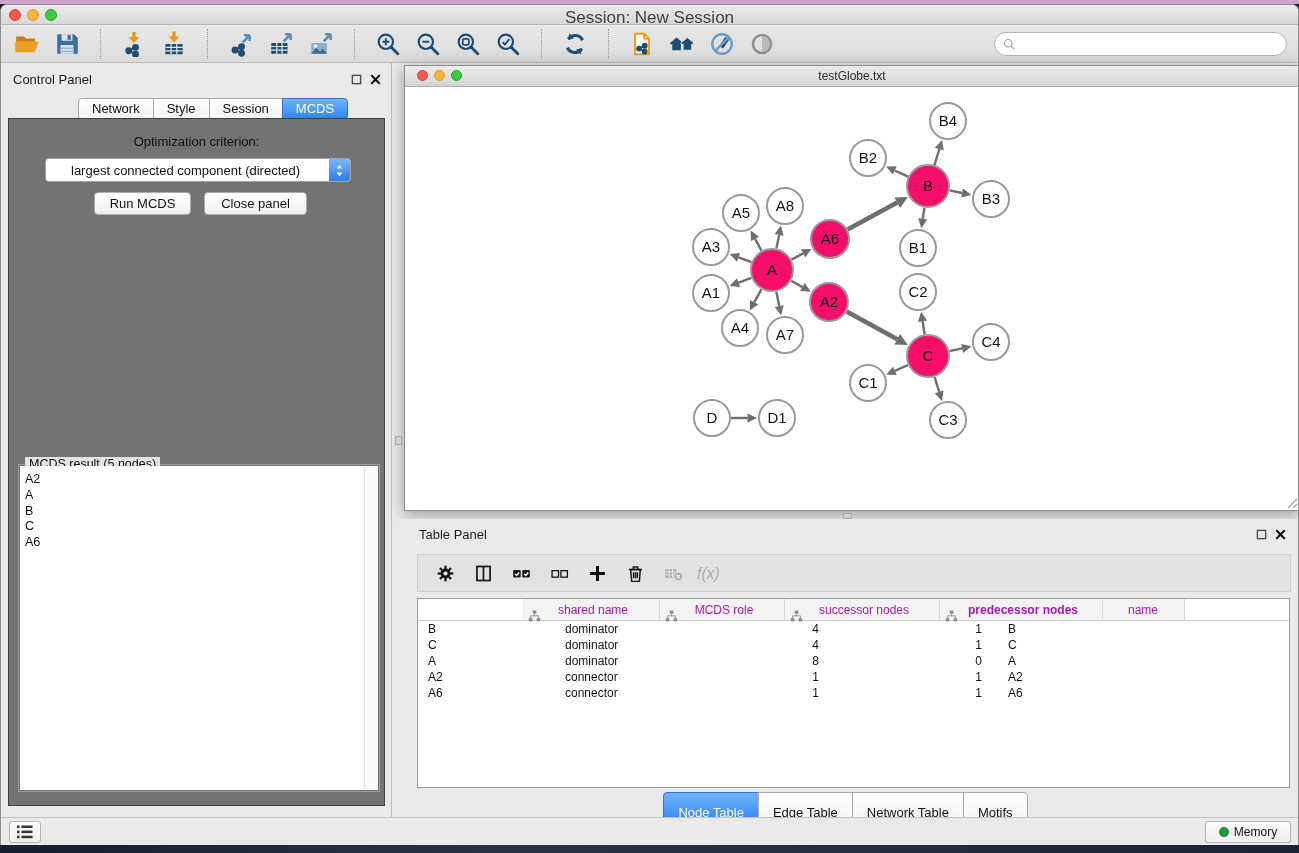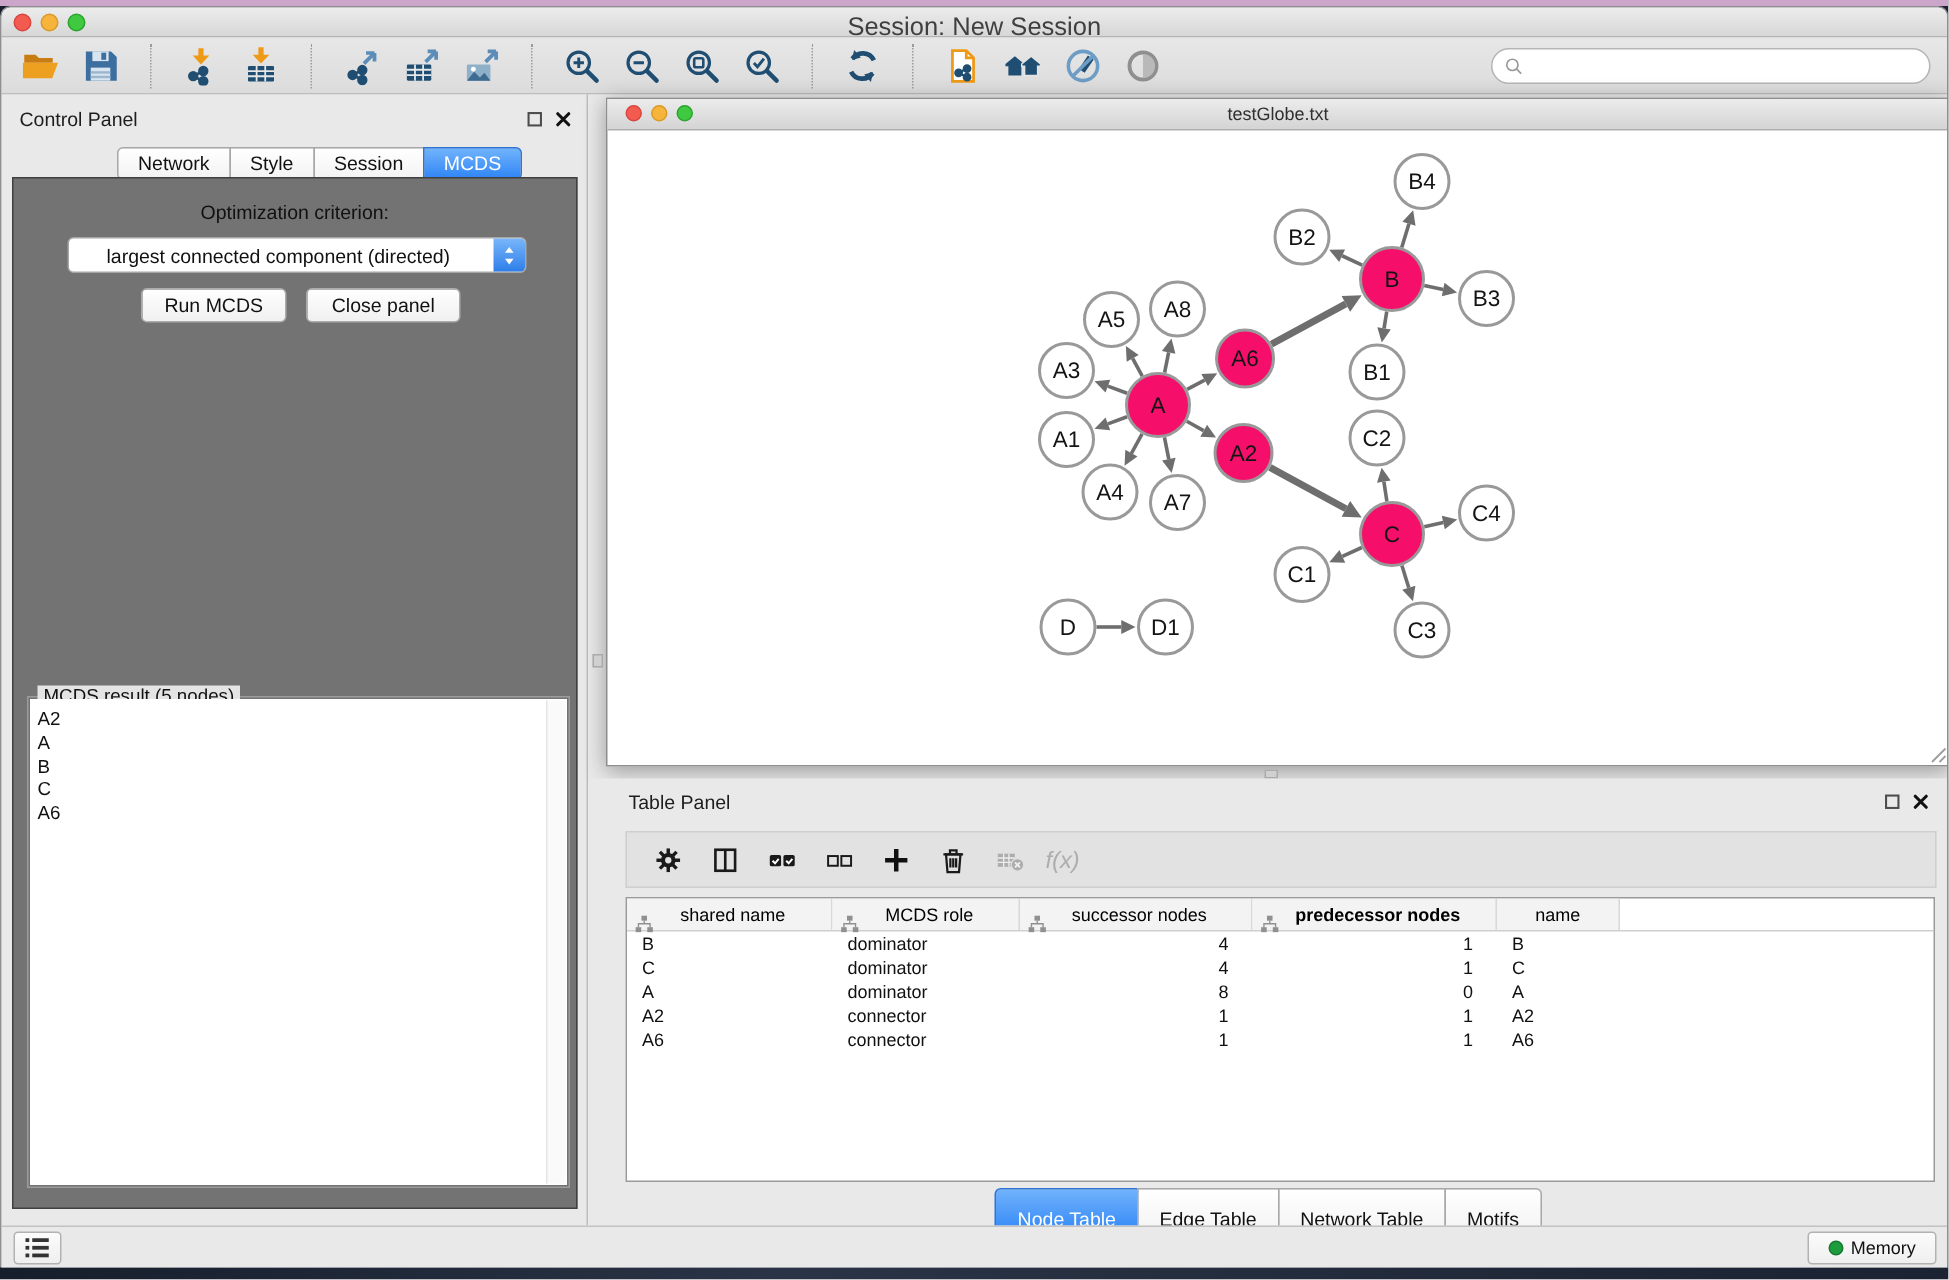--- a/index.html
+++ b/index.html
@@ -53,21 +53,21 @@
   .resize-grip { position:absolute; right:1px; bottom:1px; width:13px; height:13px; }
   .split-handle { position:absolute; background:#d0d0d0; border:1px solid #aaa; }
   
   .table-panel { position:absolute; left:0; right:0; top:456px; bottom:0; background:#e9e9e9; }
   .tp-title { position:absolute; left:26px; top:8px; font-size:13px; color:#1d1d1d; }
   .tp-toolbar { position:absolute; left:24px; right:7px; top:35px; height:38px; background:#e2e2e2; border:1px solid #cfcfcf; display:flex; align-items:center; padding-left:8px; }
   .tp-icon { width:38px; height:30px; display:flex; align-items:center; justify-content:center; }
   .tp-icon svg { width:21px; height:21px; }
   .tp-icon.wide svg { width:32px; }
   .node-table { position:absolute; left:24px; right:8px; top:79px; height:190px; background:#fff; border:1px solid #9a9a9a; overflow:hidden; }
-  .tbl-header { display:flex; height:22px; border-bottom:1px solid #cfcfcf; font-size:12px; color:#000000; }
+  .tbl-header { display:flex; height:22px; border-bottom:1px solid #cfcfcf; font-size:12px; color:#a21caf;justify-content:center; }
   .th-cell { background:#f3f3f3; border-right:1px solid #d8d8d8; display:flex; align-items:center; justify-content:center; gap:5px; position:relative; }
   .th-cell svg { width:13px; height:12px; position:absolute; left:5px; }
   .tbl-row { display:flex; height:16px; font-size:12px; color:#111; }
   .td { overflow:hidden; white-space:nowrap; }
   .tp-tabs { position:absolute; left:0; right:0; top:273px; display:flex; justify-content:center; }
   .tp-tabs .tab { padding:12px 14px 3px; }
   
   .statusbar { position:absolute; left:0; right:0; bottom:0; height:28px; background:#e9e9e9; border-top:1px solid #c2c2c2; }
   .sb-btn { position:absolute; top:3px; height:22px; background:linear-gradient(#fbfbfb,#efefef); border:1px solid #b2b2b2; border-radius:3px; display:flex; align-items:center; justify-content:center; gap:5px; font-size:12px; color:#111; }
   .mem-dot { width:10px; height:10px; border-radius:50%; background:#1d9b3f; border:1px solid #157a30; }

